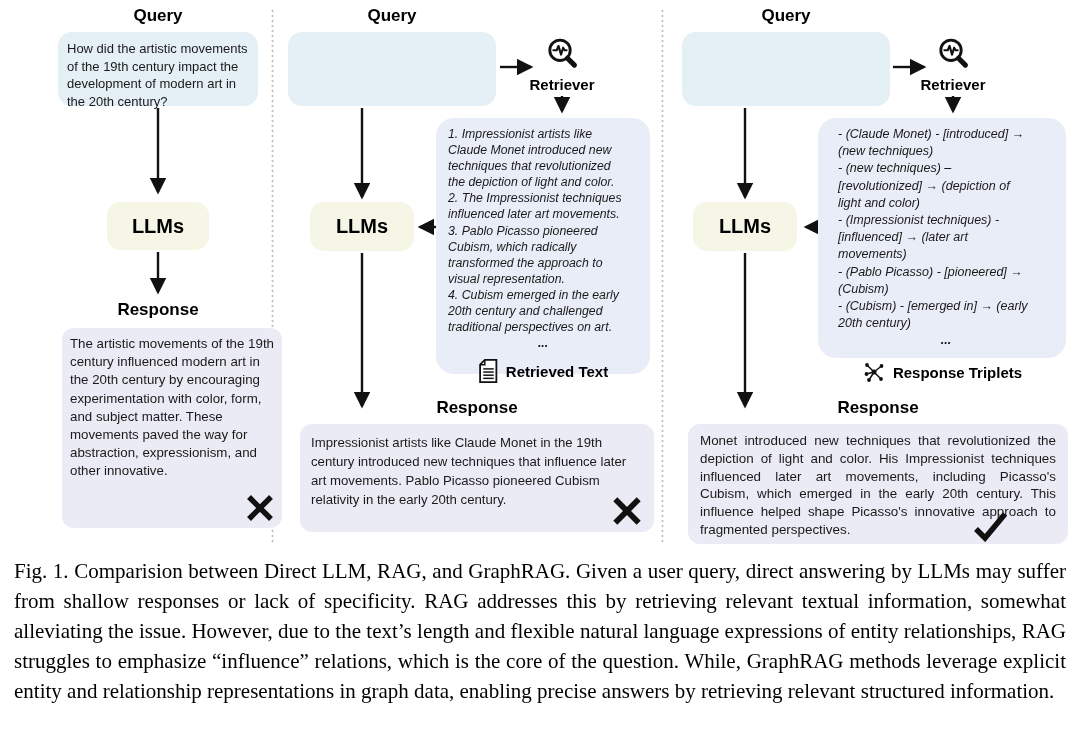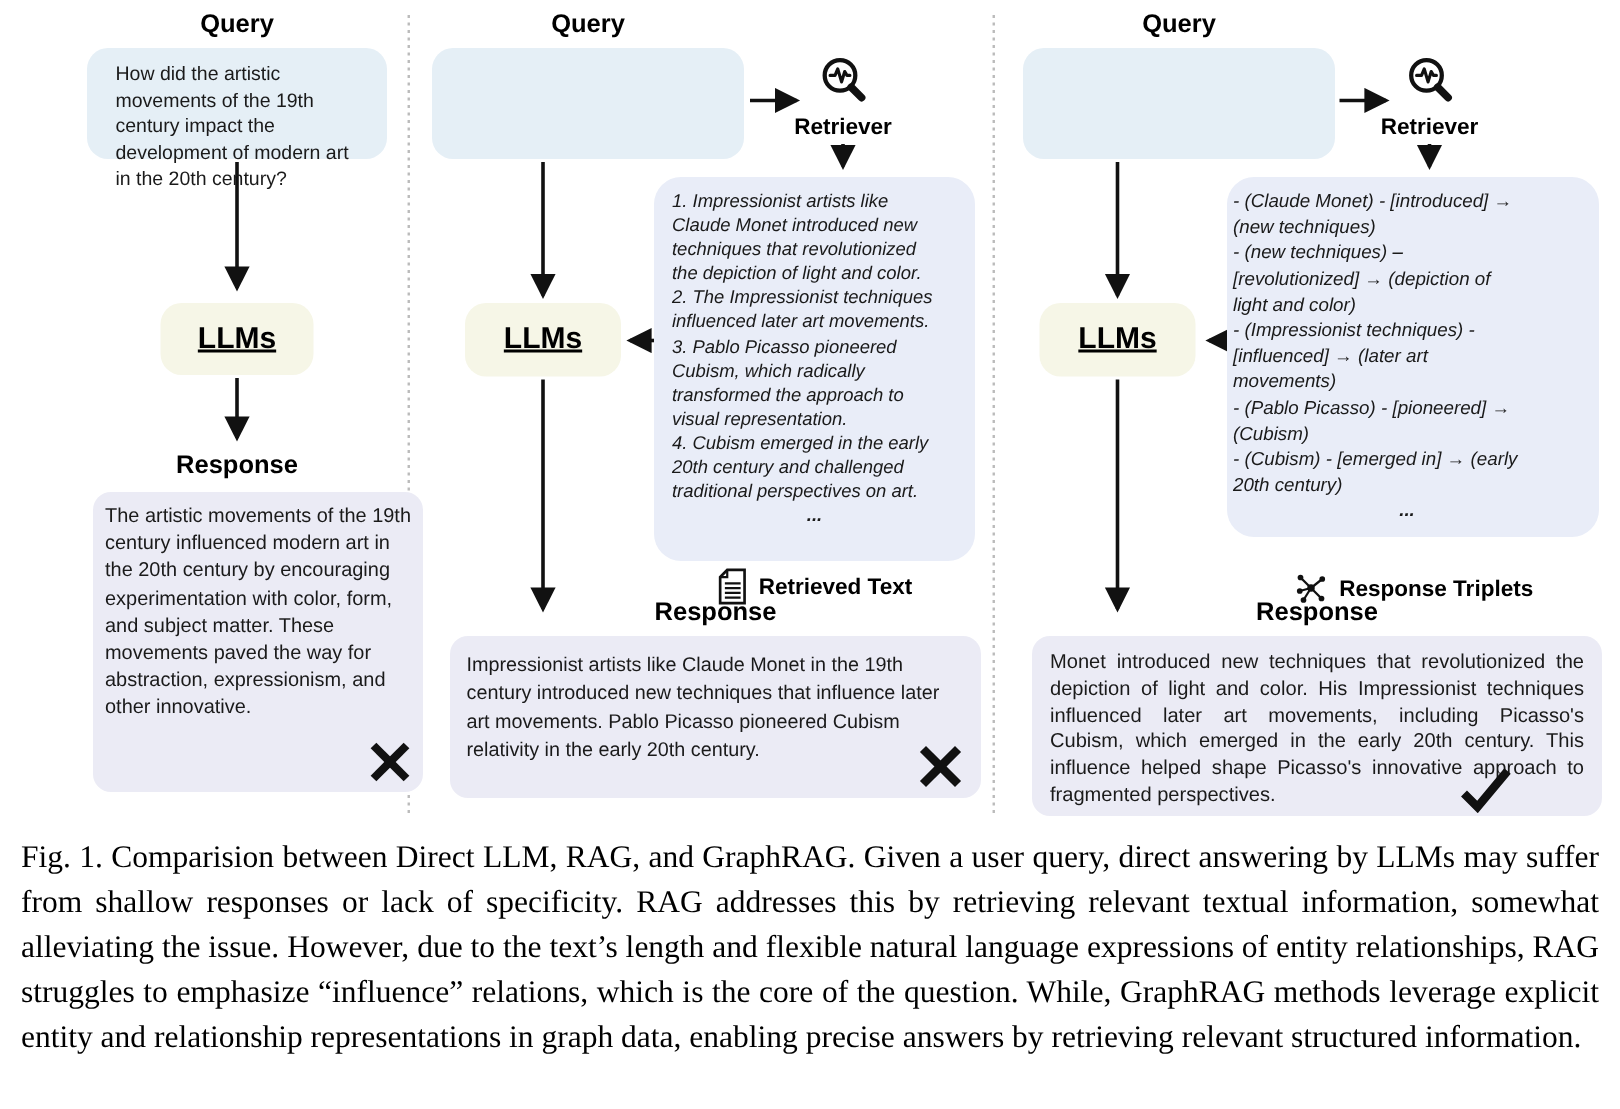--- a/index.html
+++ b/index.html
@@ -2,27 +2,27 @@
 <html><head>
 <meta charset="utf-8">
 <style>
   html,body{margin:0;padding:0;background:#ffffff;}
   .figure{position:relative;width:1080px;height:739px;background:#ffffff;
           font-family:"Liberation Sans",sans-serif;color:#1a1a1a;overflow:hidden;}
   .abs{position:absolute;}
   .overlay{position:absolute;left:0;top:0;pointer-events:none;}
   .sec-title{font-weight:bold;font-size:17px;text-align:center;color:#000;}
   .small-title{font-weight:bold;font-size:15px;color:#000;}
-  .qbox{background:#e5eff6;border-radius:14px;padding:8px 19px;font-size:13px;line-height:17.5px;}
+  .qbox{background:#e5eff6;border-radius:14px;padding:8px 9px;font-size:13px;line-height:17.5px;}
   .llm{background:#f6f6e7;border-radius:14px;display:flex;align-items:center;justify-content:center;
-       font-weight:bold;font-size:20px;color:#000;text-decoration:underline;}
+       font-weight:bold;font-size:20px;color:#000;}
   .rbox{background:#ebebf5;border-radius:12px;}
   .retbox{background:#e9edf8;border-radius:18px;font-style:italic;white-space:pre-line;}
   .ellip{text-align:center;font-style:italic;font-weight:bold;}
-  .cap-row{display:flex;align-items:center;justify-content:center;gap:7px;margin-top:20px;}
+  .cap-row{display:flex;align-items:center;justify-content:center;gap:7px;}
   .mark{position:absolute;}
   .caption{position:absolute;left:14px;top:556px;width:1052px;
            font-family:"Liberation Serif",serif;font-size:21px;line-height:30px;
            text-align:justify;color:#000;}
 </style>
 </head>
 <body>
 
 <div class="figure">
 
@@ -122,21 +122,21 @@
     <div class="abs sec-title" style="left:682px;top:6px;width:208px;">Query</div>
     <div class="abs qbox" style="left:682px;top:32px;width:208px;height:74px;box-sizing:border-box;"></div>
 
     <svg class="abs" style="left:936px;top:36px;" width="36" height="36" viewBox="0 0 24 24">
       <circle cx="10" cy="9.5" r="6.8" fill="none" stroke="#111" stroke-width="1.9"></circle>
       <polyline points="5.6,9.5 7.8,9.5 9,6.6 10.7,12.4 12.1,7.8 13.1,9.5 14.4,9.5" fill="none" stroke="#111" stroke-width="1.4" stroke-linejoin="round" stroke-linecap="round"></polyline>
       <line x1="15" y1="14.8" x2="19.6" y2="19.4" stroke="#111" stroke-width="3.4" stroke-linecap="round"></line>
     </svg>
     <div class="abs small-title" style="left:908px;top:76px;width:90px;text-align:center;">Retriever</div>
 
-    <div class="abs retbox" style="left:818px;top:118px;width:248px;height:240px;box-sizing:border-box;padding:8px 12px 0 4px;font-size:12.5px;line-height:17.2px;"><span>- (Claude Monet) - [introduced] →
+    <div class="abs retbox" style="left:818px;top:118px;width:248px;height:240px;box-sizing:border-box;padding:8px 12px 0 20px;font-size:12.5px;line-height:17.2px;"><span>- (Claude Monet) - [introduced] →
 (new techniques)
 - (new techniques) –
 [revolutionized] → (depiction of
 light and color)
 - (Impressionist techniques) -
 [influenced] → (later art
 movements)
 - (Pablo Picasso) - [pioneered] →
 (Cubism)
 - (Cubism) - [emerged in] → (early

